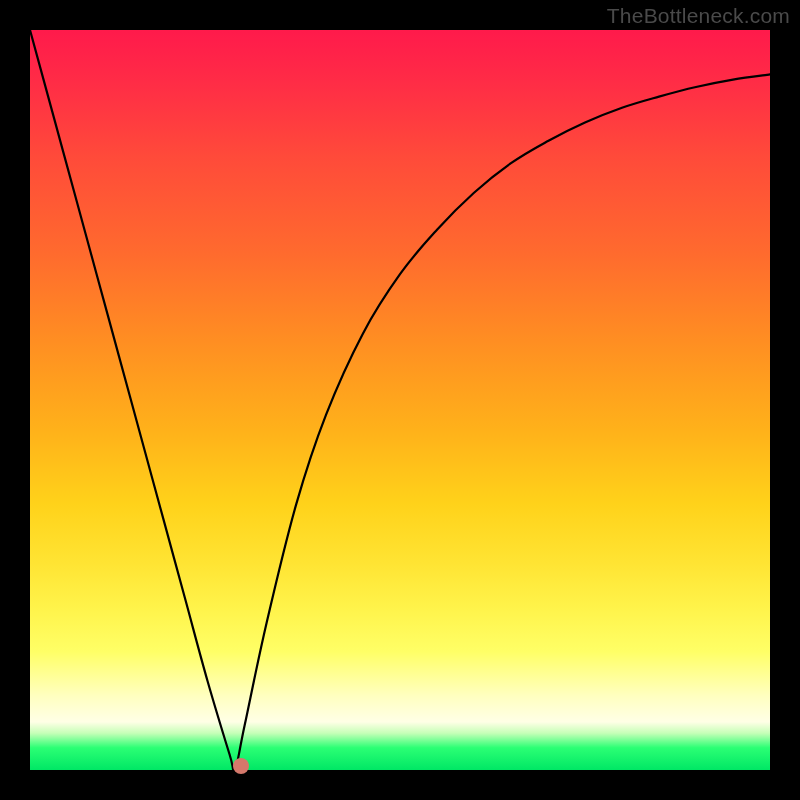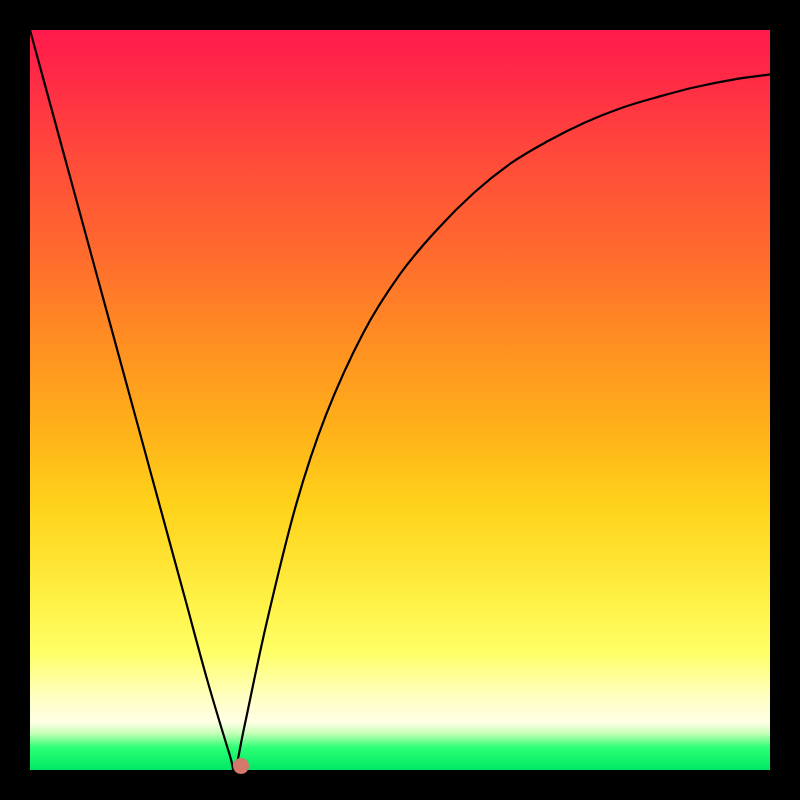--- a/index.html
+++ b/index.html
@@ -81,20 +81,21 @@
     height: 16px;
     border-radius: 50%;
     background: #d4786b;
     transform: translate(-50%, -50%);
   }
 </style>
 </head>
 <body>
 
 <div class="frame">
+  <div class="watermark">TheBottleneck.com</div>
 
   <div class="plot-area">
     <svg class="curve" viewBox="0 0 740 740" preserveAspectRatio="none">
       <path id="curve-path" fill="none" stroke="#000" stroke-width="2.2" stroke-linejoin="round" stroke-linecap="round" d="M 0.00 0.00 C 4.00 14.65, 14.21 52.10, 22.20 81.40 C 30.19 110.70, 36.41 133.50, 44.40 162.80 C 52.39 192.10, 58.61 214.90, 66.60 244.20 C 74.59 273.50, 80.81 296.30, 88.80 325.60 C 96.79 354.90, 103.01 377.70, 111.00 407.00 C 118.99 436.30, 125.21 459.10, 133.20 488.40 C 141.19 517.70, 147.41 540.50, 155.40 569.80 C 163.39 599.10, 169.61 623.23, 177.60 651.20 C 185.59 679.17, 194.87 709.22, 199.80 725.20 C 204.73 741.18, 202.32 745.33, 204.98 740.00 C 207.64 734.67, 208.87 722.24, 214.60 695.60 C 220.33 668.96, 227.48 631.96, 236.80 592.00 C 246.12 552.04, 255.74 510.90, 266.40 473.60 C 277.06 436.30, 284.01 415.44, 296.00 384.80 C 307.99 354.16, 319.68 328.71, 333.00 303.40 C 346.32 278.09, 356.68 262.85, 370.00 244.20 C 383.32 225.55, 393.68 214.45, 407.00 199.80 C 420.32 185.15, 430.68 174.79, 444.00 162.80 C 457.32 150.81, 467.68 142.52, 481.00 133.20 C 494.32 123.88, 504.68 118.33, 518.00 111.00 C 531.32 103.67, 541.68 98.49, 555.00 92.50 C 568.32 86.51, 578.68 82.36, 592.00 77.70 C 605.32 73.04, 615.68 70.33, 629.00 66.60 C 642.32 62.87, 652.68 60.04, 666.00 56.98 C 679.32 53.92, 689.68 51.84, 703.00 49.58 C 716.32 47.32, 733.34 45.33, 740.00 44.40"></path>
     </svg>
     <div class="dot" id="marker-dot" style="left: 210.9px; top: 736.3px; background: rgb(212, 120, 107);"></div>
   </div>
 </div>
 
 </body></html>

